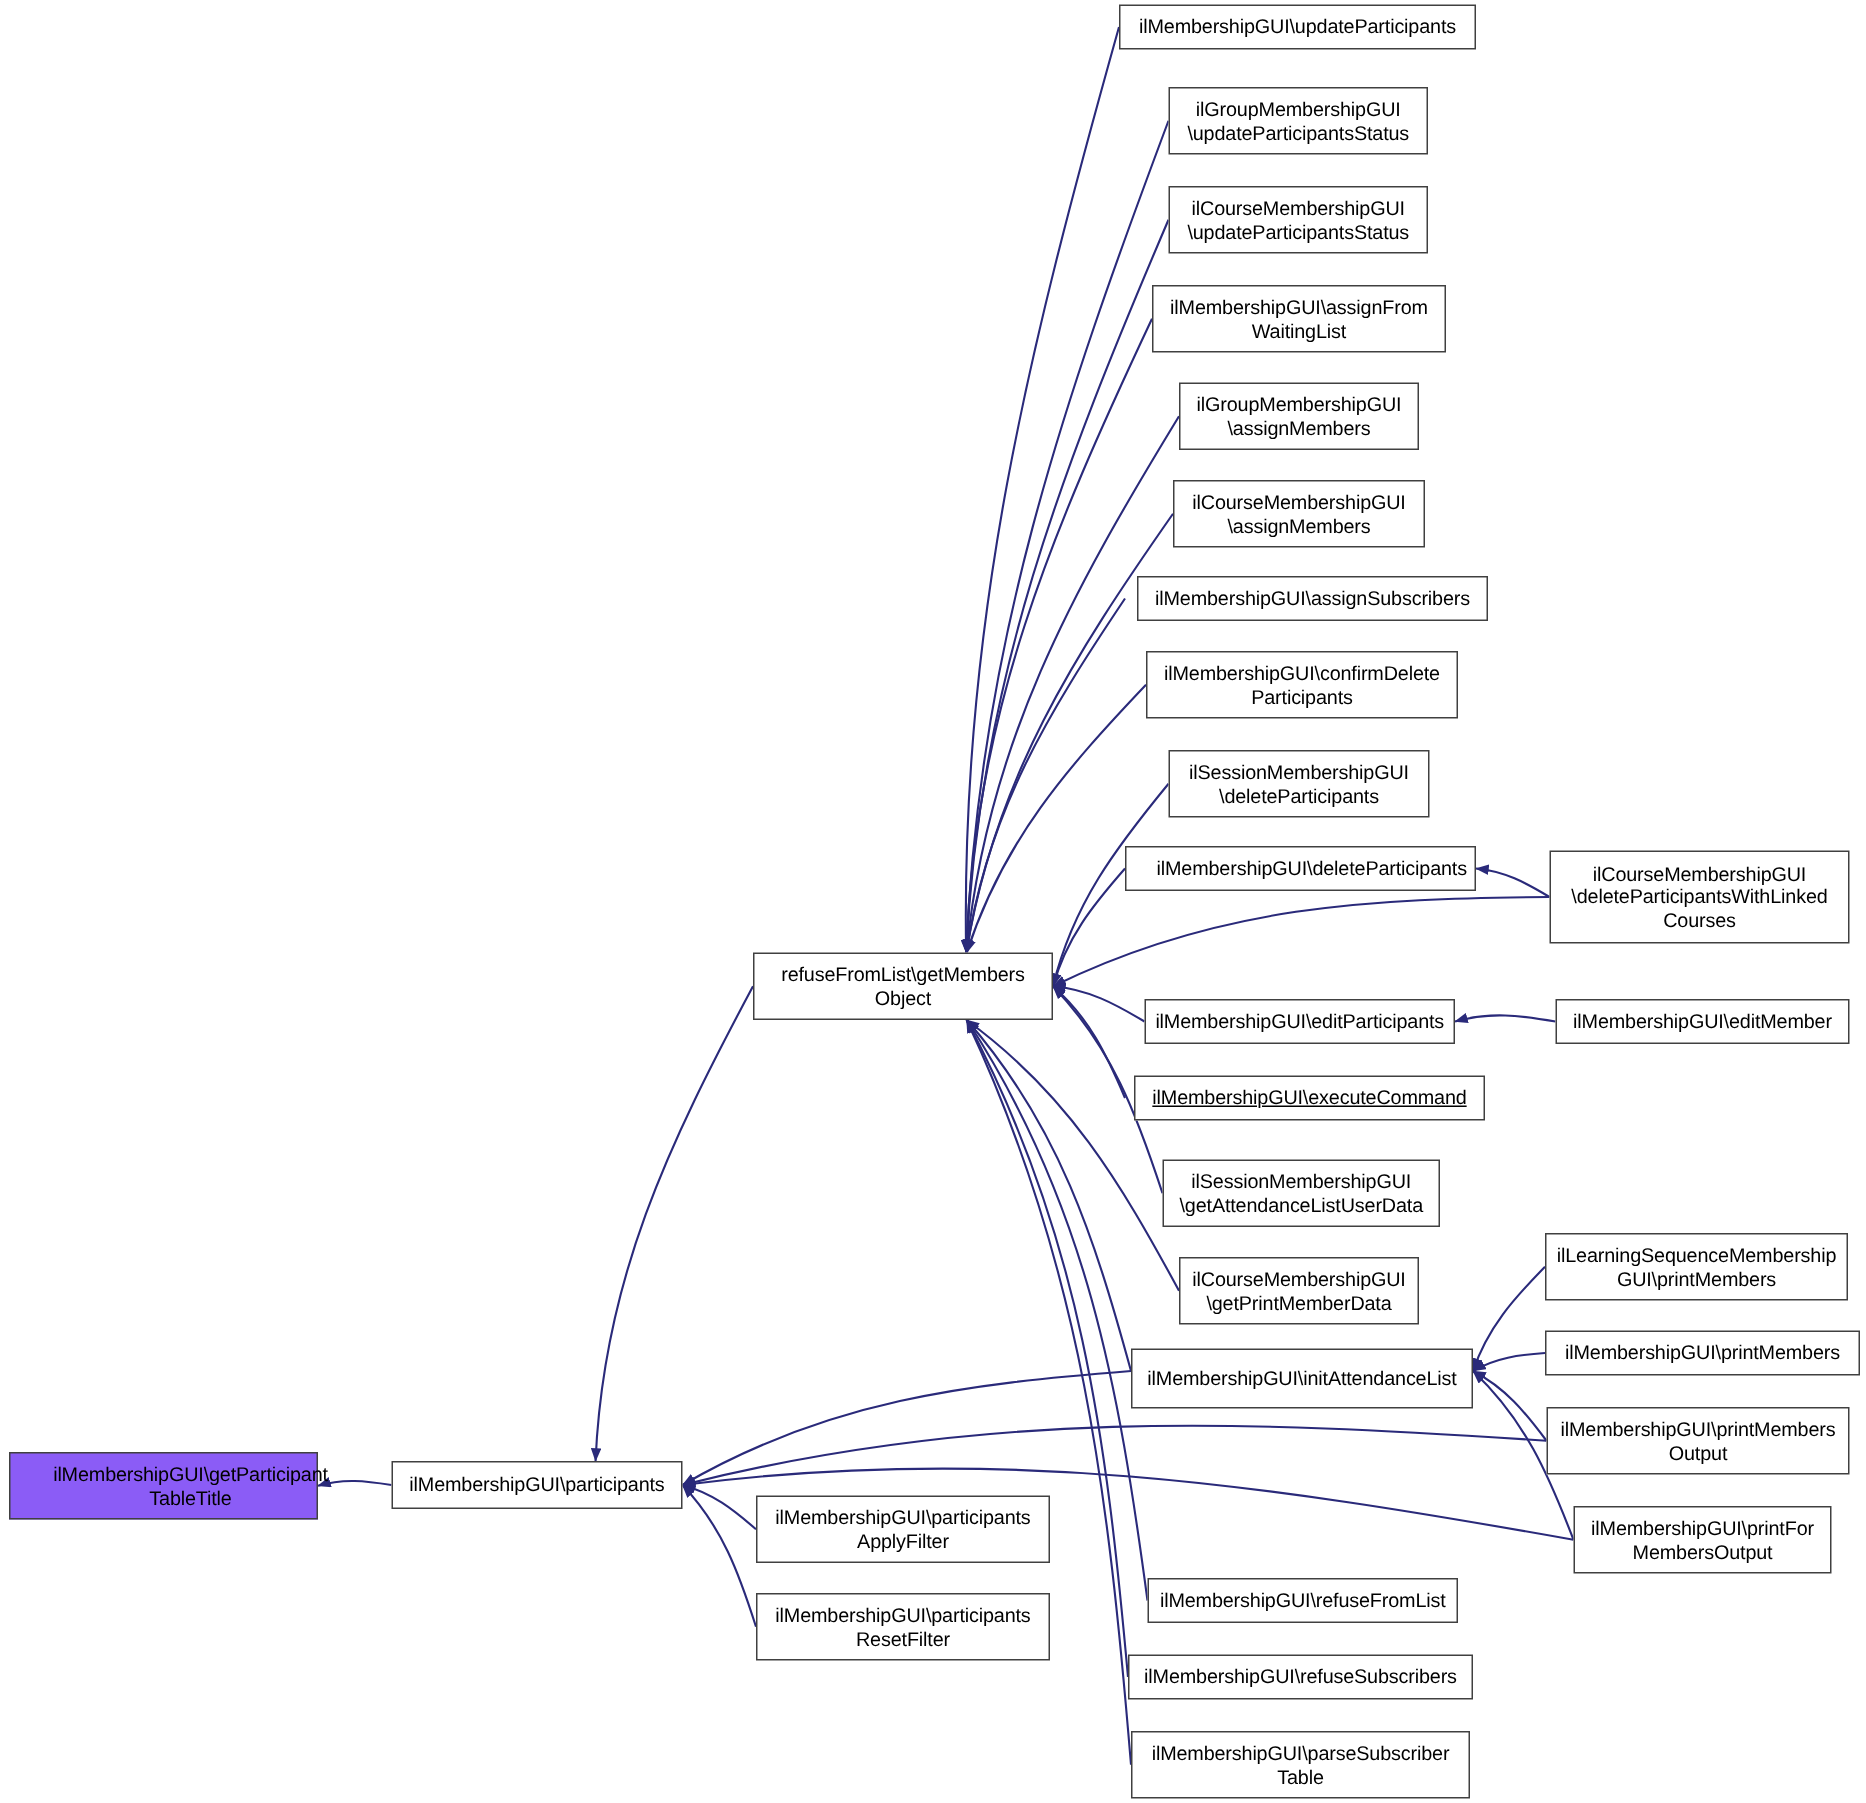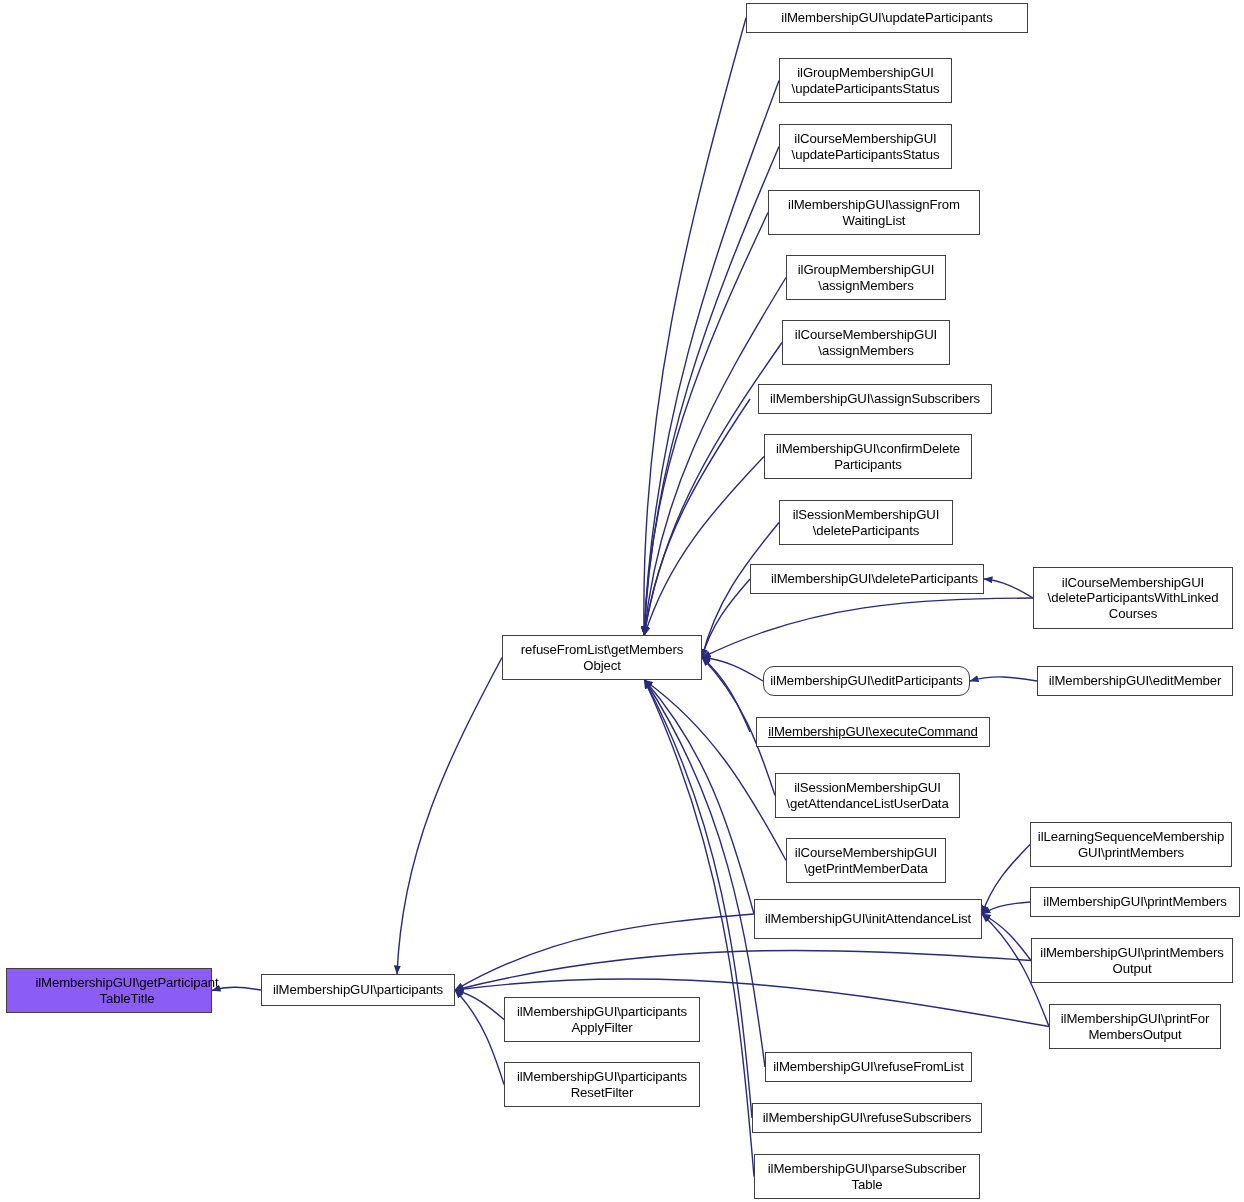--- a/index.html
+++ b/index.html
@@ -93,41 +93,41 @@
   <div id="nodes">
       <div class="node highlight" style="left: 6px; top: 968px; width: 206px; height: 45px;">ilMembershipGUI\getParticipant
 TableTitle</div>
       <div class="node" style="left: 261px; top: 974px; width: 194px; height: 32px;">ilMembershipGUI\participants</div>
       <div class="node" style="left: 504px; top: 997px; width: 196px; height: 45px;">ilMembershipGUI\participants
 ApplyFilter</div>
       <div class="node" style="left: 504px; top: 1062px; width: 196px; height: 45px;">ilMembershipGUI\participants
 ResetFilter</div>
       <div class="node" style="left: 502px; top: 635px; width: 200px; height: 45px;">refuseFromList\getMembers
 Object</div>
-      <div class="node" style="left: 746px; top: 3px; width: 282px; height: 30px;">ilMembershipGUI\updateParticipants</div>
+      <div class="node" style="left: 746px; top: 3px; width: 238px; height: 30px;">ilMembershipGUI\updateParticipants</div>
       <div class="node" style="left: 779px; top: 58px; width: 173px; height: 45px;">ilGroupMembershipGUI
 \updateParticipantsStatus</div>
       <div class="node" style="left: 779px; top: 124px; width: 173px; height: 45px;">ilCourseMembershipGUI
 \updateParticipantsStatus</div>
-      <div class="node" style="left: 768px; top: 190px; width: 212px; height: 45px;">ilMembershipGUI\assignFrom
+      <div class="node" style="left: 768px; top: 190px; width: 196px; height: 45px;">ilMembershipGUI\assignFrom
 WaitingList</div>
       <div class="node" style="left: 786px; top: 255px; width: 160px; height: 45px;">ilGroupMembershipGUI
 \assignMembers</div>
       <div class="node" style="left: 782px; top: 320px; width: 168px; height: 45px;">ilCourseMembershipGUI
 \assignMembers</div>
       <div class="node" style="left: 758px; top: 384px; width: 234px; height: 30px;">ilMembershipGUI\assignSubscribers</div>
       <div class="node" style="left: 764px; top: 434px; width: 208px; height: 45px;">ilMembershipGUI\confirmDelete
 Participants</div>
       <div class="node" style="left: 779px; top: 500px; width: 174px; height: 45px;">ilSessionMembershipGUI
 \deleteParticipants</div>
       <div class="node" style="left: 750px; top: 564px; width: 234px; height: 30px; padding-left: 15px;">ilMembershipGUI\deleteParticipants</div>
       <div class="node" style="left: 1033px; top: 567px; width: 200px; height: 62px;">ilCourseMembershipGUI
 \deleteParticipantsWithLinked
 Courses</div>
-      <div class="node" style="left: 763px; top: 666px; width: 207px; height: 30px; border-radius: 11px;">ilMembershipGUI\editParticipants</div>
+      <div class="node" style="left: 763px; top: 666px; width: 207px; height: 30px;">ilMembershipGUI\editParticipants</div>
       <div class="node" style="left: 1037px; top: 666px; width: 196px; height: 30px;">ilMembershipGUI\editMember</div>
       <div class="node" style="left: 756px; top: 717px; width: 234px; height: 30px; text-decoration: underline;">ilMembershipGUI\executeCommand</div>
       <div class="node" style="left: 775px; top: 773px; width: 185px; height: 45px;">ilSessionMembershipGUI
 \getAttendanceListUserData</div>
       <div class="node" style="left: 786px; top: 838px; width: 160px; height: 45px;">ilCourseMembershipGUI
 \getPrintMemberData</div>
       <div class="node" style="left: 754px; top: 899px; width: 228px; height: 40px;">ilMembershipGUI\initAttendanceList</div>
       <div class="node" style="left: 1030px; top: 822px; width: 202px; height: 45px;">ilLearningSequenceMembership
 GUI\printMembers</div>
       <div class="node" style="left: 1030px; top: 887px; width: 210px; height: 30px;">ilMembershipGUI\printMembers</div>

